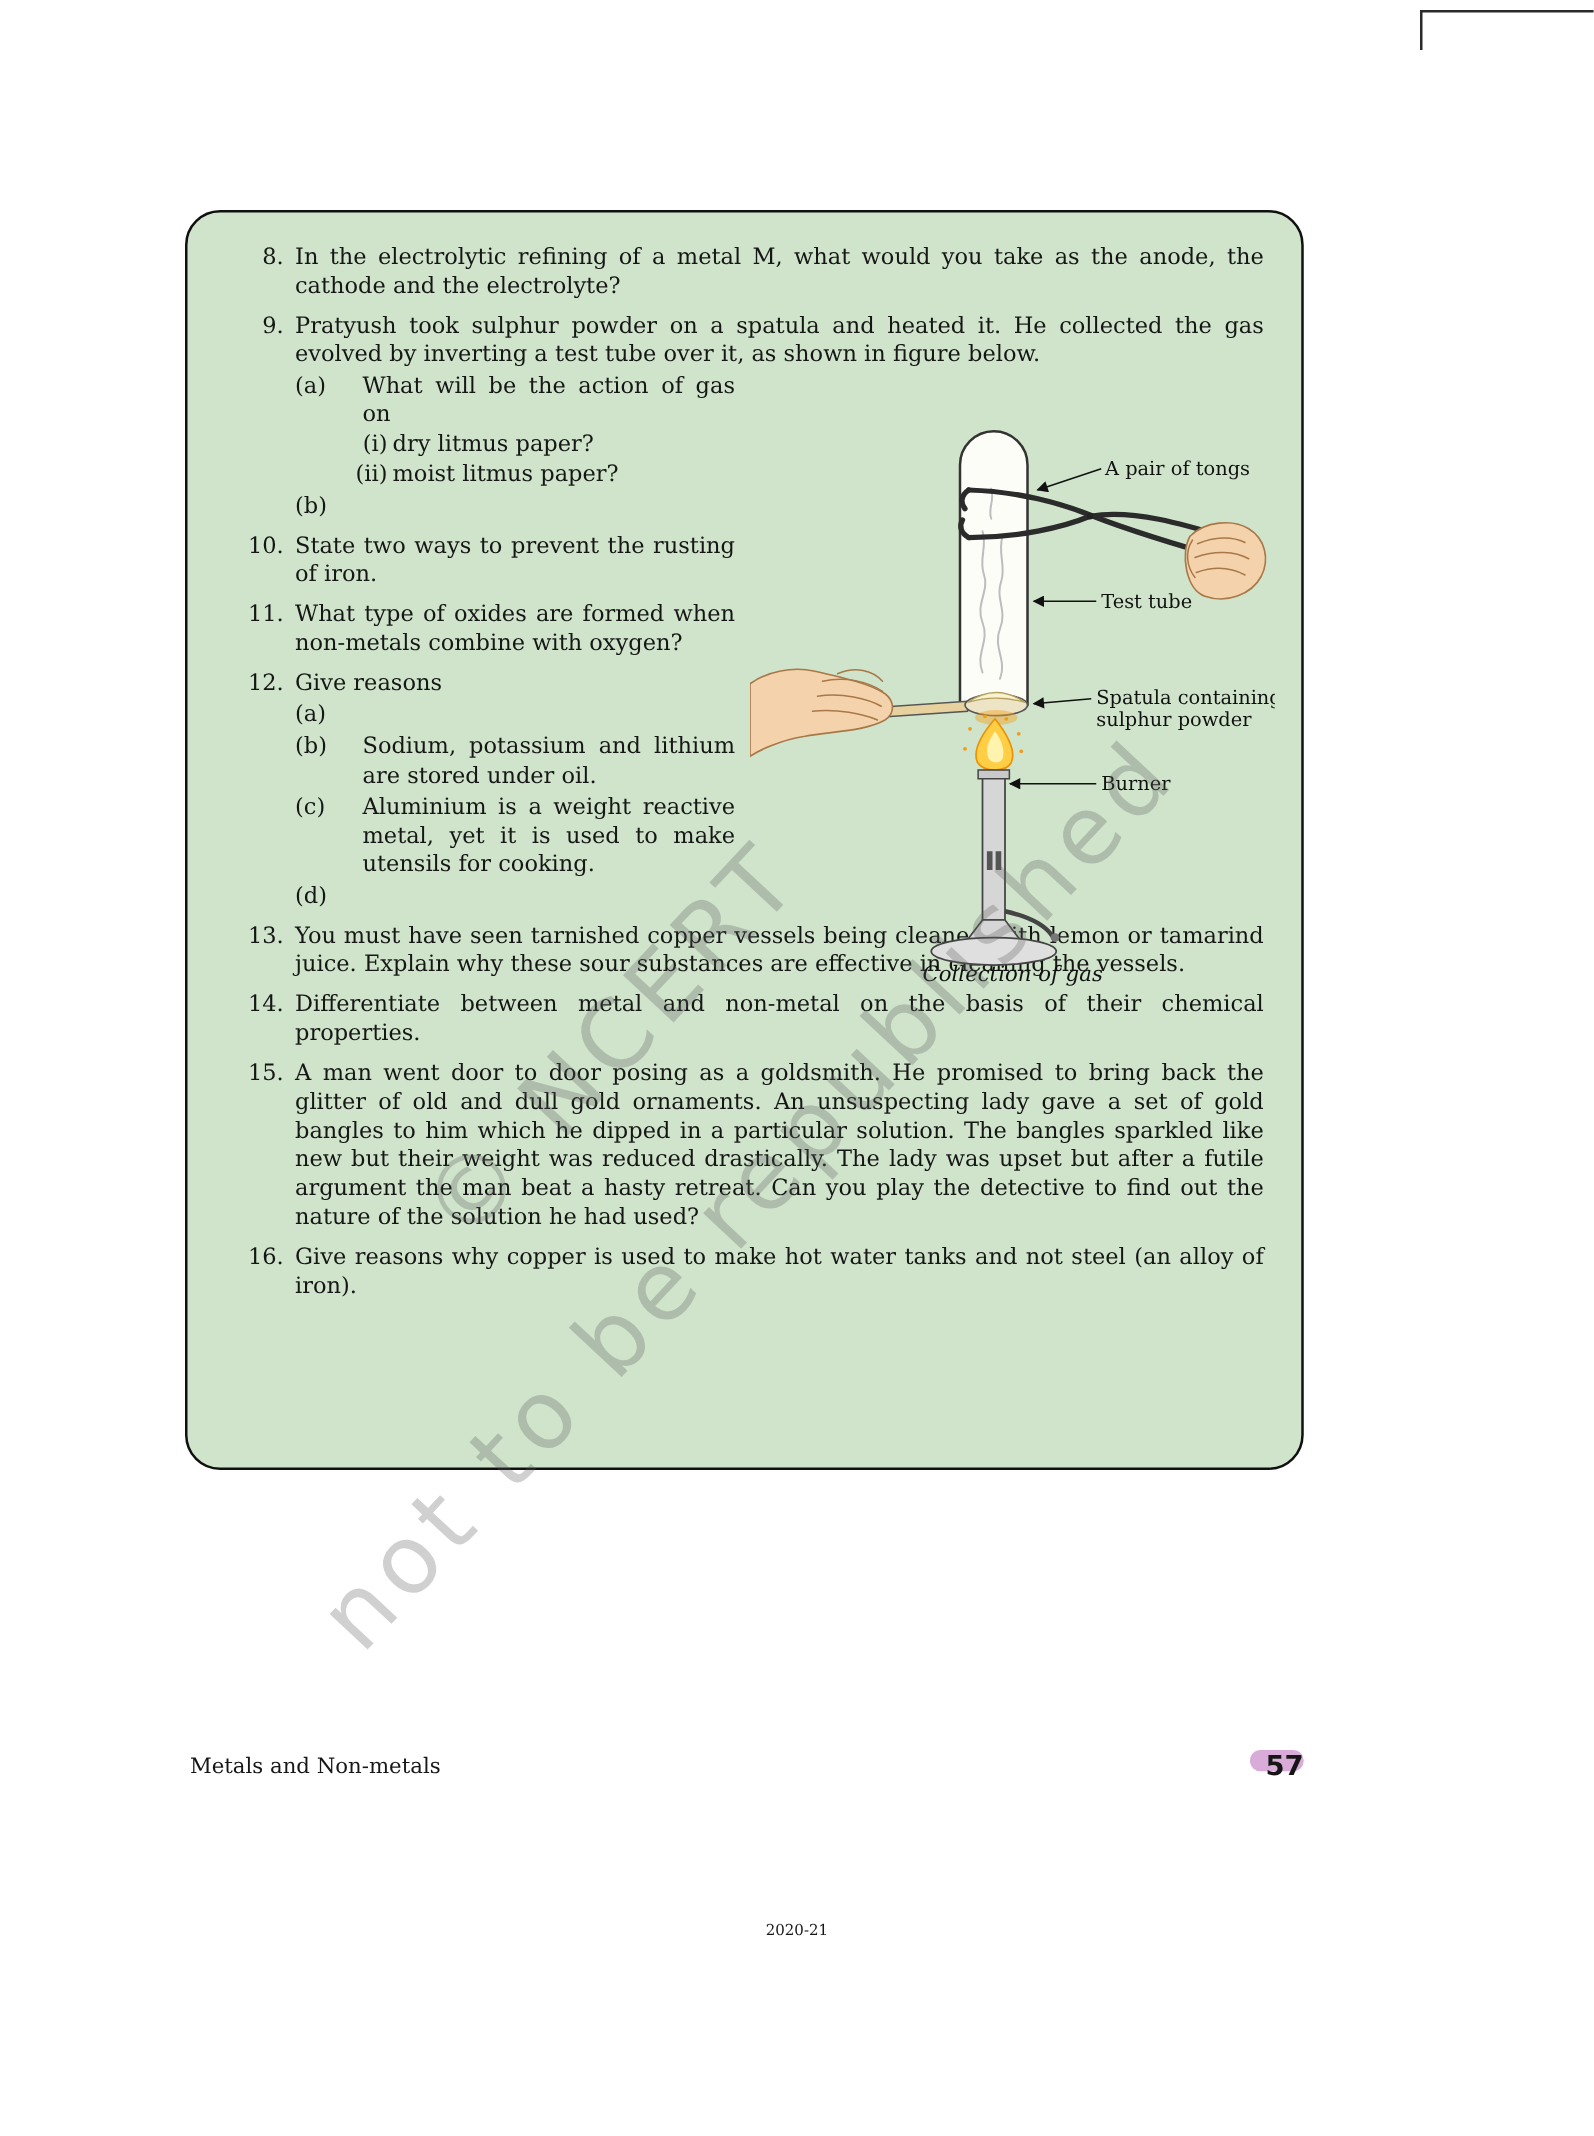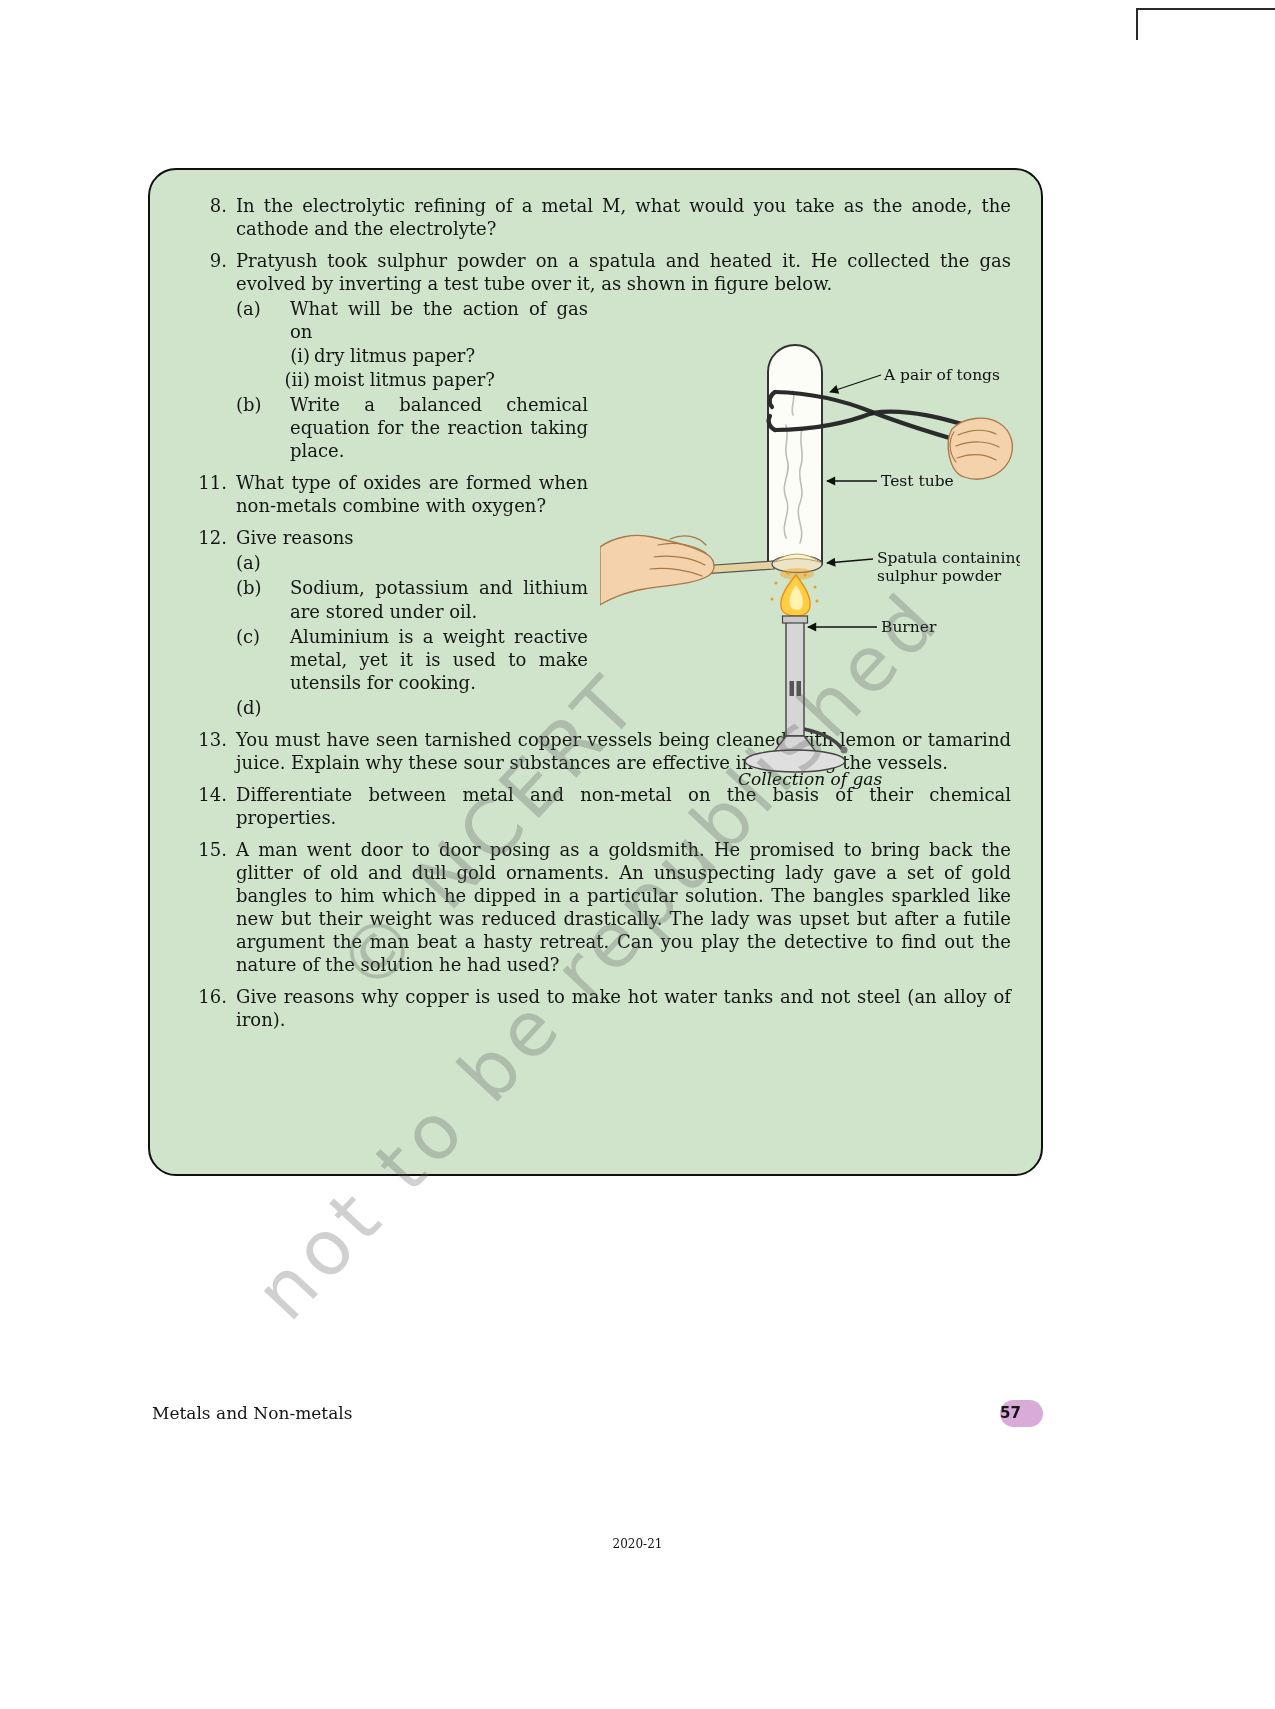--- a/index.html
+++ b/index.html
@@ -36,23 +36,23 @@
   .watermark {
     position:absolute; color:#5a5a5a; opacity:0.28; z-index:4;
     font-family:"DejaVu Sans","Liberation Sans",sans-serif;
     font-size:76px; letter-spacing:7px; white-space:nowrap;
     transform-origin:0 50%; pointer-events:none;
   }
   .wm1 { left:352px; top:935px; transform:rotate(-47deg); }
   .wm2 { left:270px; top:1262px; transform:rotate(-47deg); }
   .footer-left { position:absolute; left:152px; top:1403px; font-size:17px; }
   .page-badge {
-    position:absolute; left:1000px; top:1400px; width:43px; height:27px;
-    background:#d9abd9; border-radius:13.5px; text-align:left;
-    line-height:27px; font-weight:bold; font-size:15px;
+    position:absolute; left:1000px; top:1400px; width:43px; height:17px;
+    background:#d9abd9; border-radius:13.5px; text-align:right;
+    line-height:27px; font-weight:bold; font-size:22px;
     font-family:"DejaVu Sans","Liberation Sans",sans-serif;
   }
   .footer-year { position:absolute; left:0; top:1537px; width:100%; text-align:center; font-size:12px; }
 </style>
 </head>
 <body>
 
 <div class="page">
 
   <div class="cropmark"></div>
@@ -78,26 +78,31 @@
           <div class="ssrow">
             <div class="sslabel">(i)</div>
             <div class="sstext">dry litmus paper?</div>
           </div>
           <div class="ssrow">
             <div class="sslabel">(ii)</div>
             <div class="sstext">moist litmus paper?</div>
           </div>
           <div class="sub">
             <div class="sublabel">(b)</div>
-            <div class="subtext">Write a balanced chemical equation for the reaction taking place.</div>
           </div>
         </div>
       </div>
     </div>
 
+    <div class="q">
+      <div class="qnum">10.</div>
+      <div class="qbody">
+          <div class="qtext narrow">State two ways to prevent the rusting of iron.</div>
+        </div>
+    </div>
 
     <div class="q">
       <div class="qnum">11.</div>
       <div class="qbody">
           <div class="qtext narrow">What type of oxides are formed when non-metals combine with oxygen?</div>
         </div>
     </div>
 
     <div class="q">
       <div class="qnum">12.</div>

